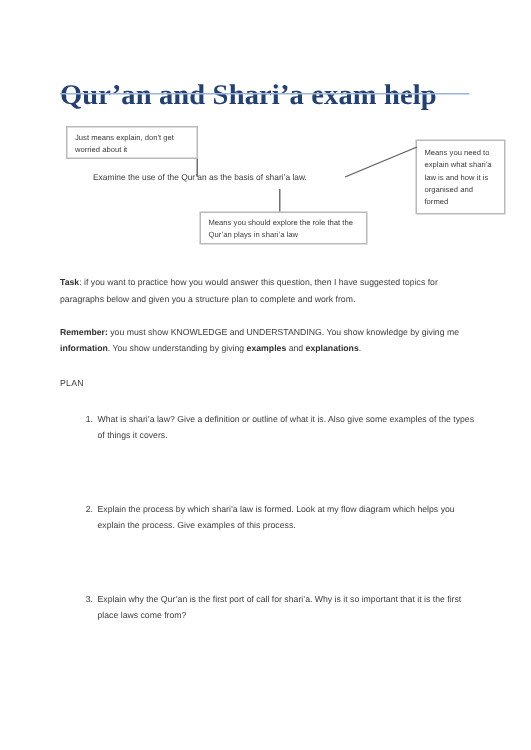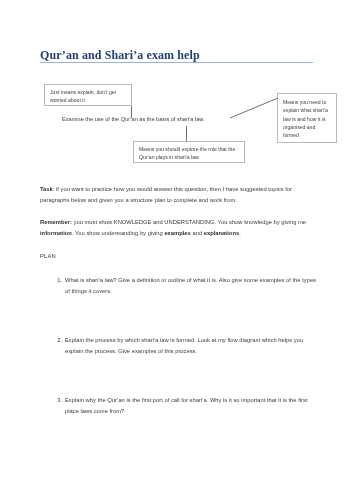--- a/index.html
+++ b/index.html
@@ -23,21 +23,21 @@
     inset: 0;
     background: #ffffff;
   }
 
   
   .doc-title {
     position: absolute;
     left: 40px;
     top: 40px;
     font-family: "Liberation Serif", serif;
-    font-size: 12px;
+    font-size: 19px;
     letter-spacing: 0.1px;
     color: #234072;
     white-space: nowrap;
   }
   .title-rule {
     position: absolute;
     left: 40px;
     top: 62px;
     width: 273px;
     height: 1px;

